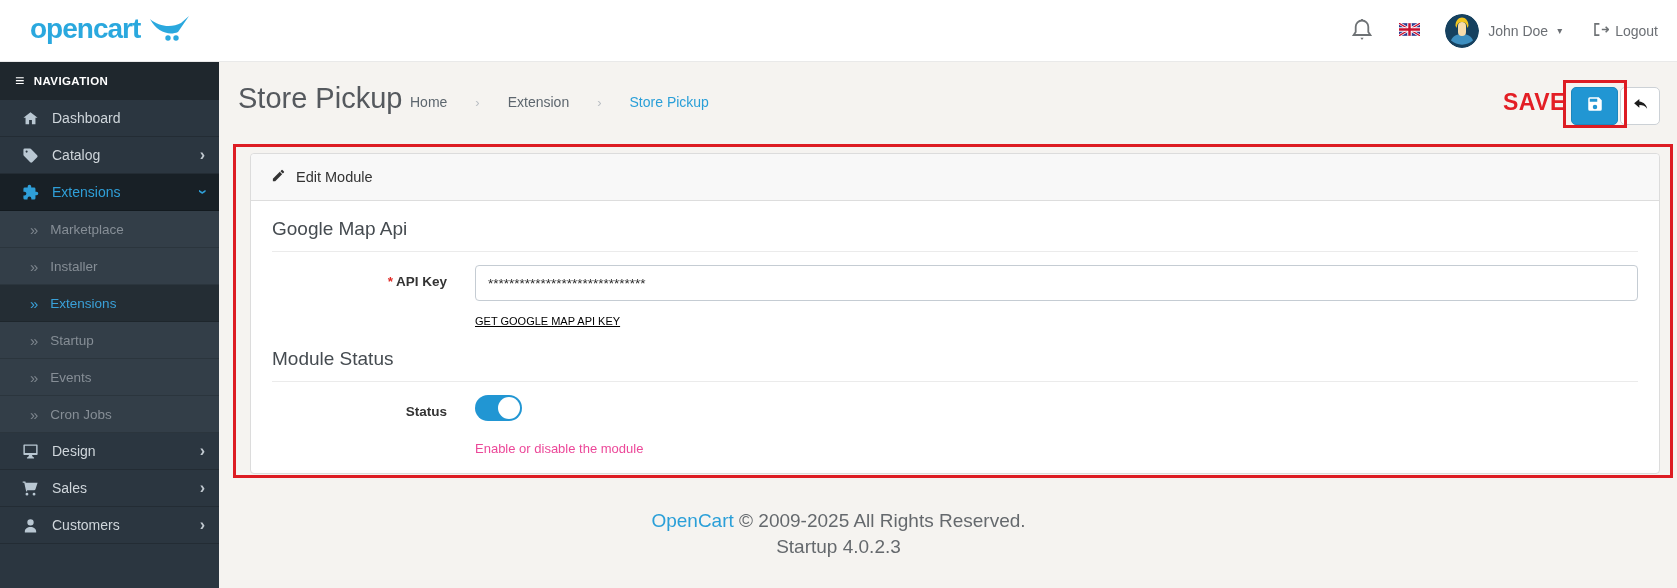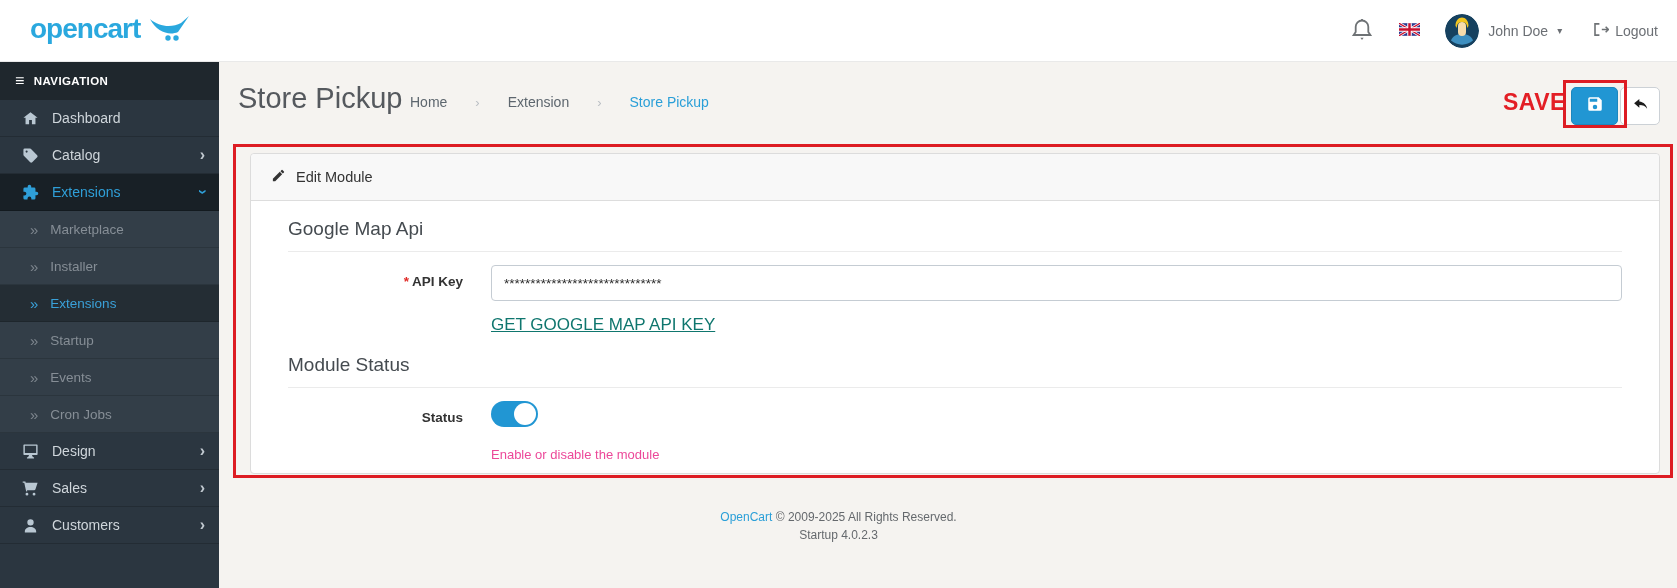--- a/index.html
+++ b/index.html
@@ -83,48 +83,48 @@
   .panel {
     position:absolute; left:31px; top:91px; width:1410px; height:321px;
     background:#fff; border:1px solid #dcdcdc; border-radius:4px;
   }
   .panel-header {
     height:47px; background:#f8f8f8; border-bottom:1px solid #ddd;
     border-radius:4px 4px 0 0;
     display:flex; align-items:center; gap:10px; padding-left:20px;
     font-size:14.5px; color:#333;
   }
-  .panel-body { padding:0 37px; }
+  .panel-body { padding:0 21px; }
   .section-heading {
     margin-top:17px; font-size:19px; color:#454b50; font-weight:400;
     padding-bottom:11px; border-bottom:1px solid #ebebeb;
   }
   .form-row { display:flex; margin-top:13px; }
   .label-col { width:175px; text-align:right; font-size:13.5px; font-weight:700; color:#333; padding-top:9px; }
   .req { color:#e02b27; margin-right:3px; }
   .control-col { flex:1; margin-left:28px; }
   .text-input {
     width:100%; height:36px; border:1px solid #c5ccd3; border-radius:4px;
     padding:0 12px; font-size:13.5px; color:#2b2b2b; font-family:"Liberation Sans", sans-serif;
   }
-  .get-key-link { display:inline-block; margin-top:14px; font-size:17px; color:#0f766e; text-decoration:underline; cursor:pointer; }
+  .get-key-link { display:inline-block; margin-top:14px; font-size:11px; color:#000000; text-decoration:underline; cursor:pointer; }
   .status-heading { margin-top:19px; }
   .toggle {
     width:47px; height:26px; border-radius:13px; background:#b5bcc2; position:relative; cursor:pointer;
   }
   .toggle.on { background:#2196d3; }
   .toggle .knob {
     position:absolute; top:2px; left:2px; width:22px; height:22px; border-radius:50%; background:#fff;
     transition:left .1s;
   }
   .toggle.on .knob { left:23px; }
   .help-text { margin-top:20px; font-size:13px; color:#ec4899; }
 
   
-  .footer { position:absolute; left:0; right:0; top:510px; text-align:center; font-size:12px; color:#65696d; z-index:6; }
+  .footer { position:absolute; left:0; right:0; top:510px; text-align:center; font-size:19px; color:#65696d; z-index:6; }
   .footer a { color:#2a9fd8; text-decoration:none; cursor:pointer; }
   .footer .version { margin-top:4px; }
 
   
   .annot { position:absolute; border:3px solid #dd1c23; z-index:40; pointer-events:none; }
   #annot-save { left:1563px; top:80px; width:64px; height:48px; }
   #annot-form { left:233px; top:144px; width:1440px; height:334px; }
 </style>
 </head>
 <body>

